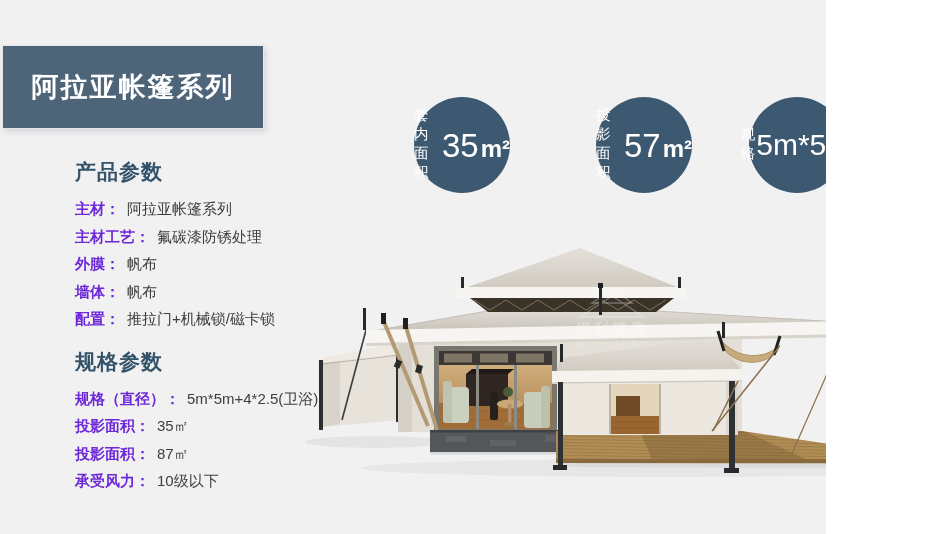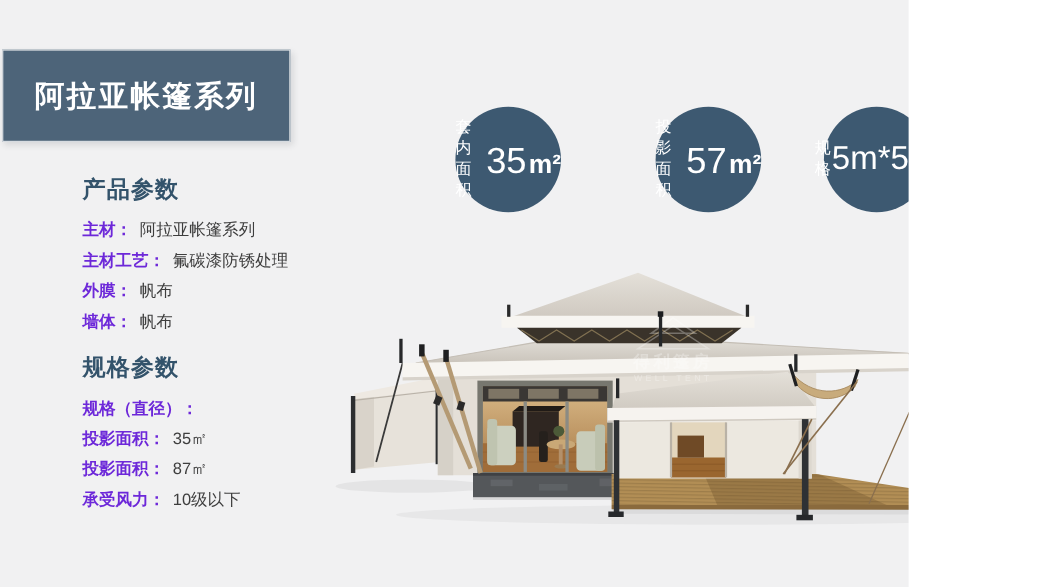--- a/index.html
+++ b/index.html
@@ -87,25 +87,30 @@
           <span class="val">氟碳漆防锈处理</span>
         </div>
       <div class="row">
           <span class="lbl">外膜：</span>
           <span class="val">帆布</span>
         </div>
       <div class="row">
           <span class="lbl">墙体：</span>
           <span class="val">帆布</span>
         </div>
+      <div class="row">
+          <span class="lbl">配置：</span>
+          <span class="val">推拉门+机械锁/磁卡锁</span>
+        </div>
     </section>
     <section class="sec2">
       <h2>规格参数</h2>
       <div class="row">
           <span class="lbl">规格（直径）：</span>
+          <span class="val">5m*5m+4*2.5(卫浴)</span>
         </div>
       <div class="row">
           <span class="lbl">投影面积：</span>
           <span class="val">35㎡</span>
         </div>
       <div class="row">
           <span class="lbl">投影面积：</span>
           <span class="val">87㎡</span>
         </div>
       <div class="row">

